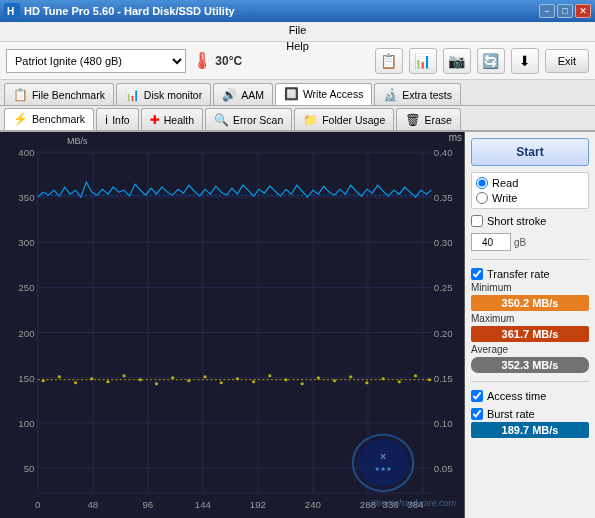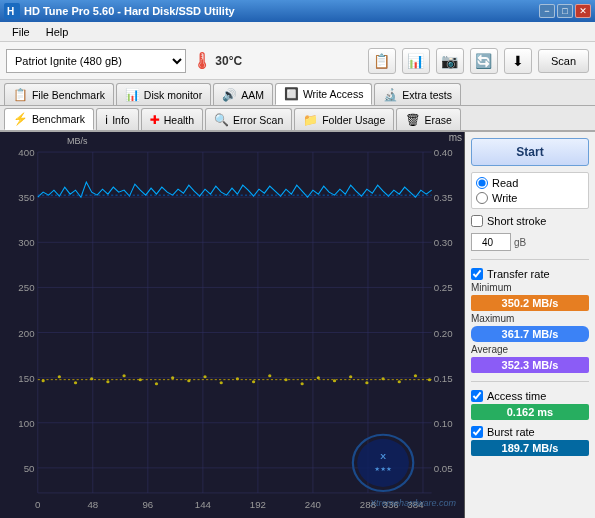--- a/index.html
+++ b/index.html
@@ -54,20 +54,21 @@
     .title-btn.close { background: #c0392b; }
 
     
     .menu-bar {
       background: #f0f0f0;
       height: 20px;
       display: flex;
       align-items: center;
       padding: 0 4px;
       border-bottom: 1px solid #ccc;
+      flex-direction: column;
     }
     .menu-item {
       padding: 2px 8px;
       cursor: pointer;
       font-size: 11px;
     }
 
     
     .toolbar {
       background: #f5f5f5;
@@ -269,22 +270,22 @@
     }
     .stat-value {
       text-align: center;
       font-size: 11px;
       font-weight: bold;
       padding: 2px 4px;
       border-radius: 2px;
       color: white;
     }
     .stat-value.orange { background: #e67e22; }
-    .stat-value.dark-orange { background: #3b82f6; border-radius: 6px; }
-    .stat-value.medium-orange { background: #8b5cf6; }
+    .stat-value.dark-orange { background: #c2410c; }
+    .stat-value.medium-orange { background: #737373; border-radius: 7px; }
     .stat-value.green-time { background: #27ae60; }
     .stat-value.blue-burst { background: #0369a1; }
     .divider-line {
       height: 1px;
       background: #ccc;
       margin: 2px 0;
     }
 
     
     .watermark-text {
@@ -332,21 +333,21 @@
   <div class="temp-display">
     <span class="temp-icon">🌡</span>
     <span>30°C</span>
   </div>
   <div class="toolbar-spacer"></div>
   <div class="toolbar-icon-btn">📋</div>
   <div class="toolbar-icon-btn">📊</div>
   <div class="toolbar-icon-btn">📷</div>
   <div class="toolbar-icon-btn">🔄</div>
   <div class="toolbar-icon-btn">⬇</div>
-  <button class="exit-btn">Scan</button>
+  <button class="exit-btn">Exit</button>
 </div>
 
 <div class="tabs-top">
   <div class="tab">
     <span class="tab-icon">📋</span>
     <span>File Benchmark</span>
   </div>
   <div class="tab">
     <span class="tab-icon">📊</span>
     <span>Disk monitor</span>
@@ -540,21 +541,20 @@
       <div class="stat-value medium-orange">352.3 MB/s</div>
     </div>
 
     <div class="divider-line"></div>
 
     <div class="stat-section">
       <div class="checkbox-row">
         <input type="checkbox" checked="" style="">
         <label>Access time</label>
       </div>
-      <div class="stat-value green-time">0.162 ms</div>
     </div>
 
     <div class="stat-section">
       <div class="checkbox-row">
         <input type="checkbox" checked="" style="">
         <label>Burst rate</label>
       </div>
       <div class="stat-value blue-burst">189.7 MB/s</div>
     </div>
 

